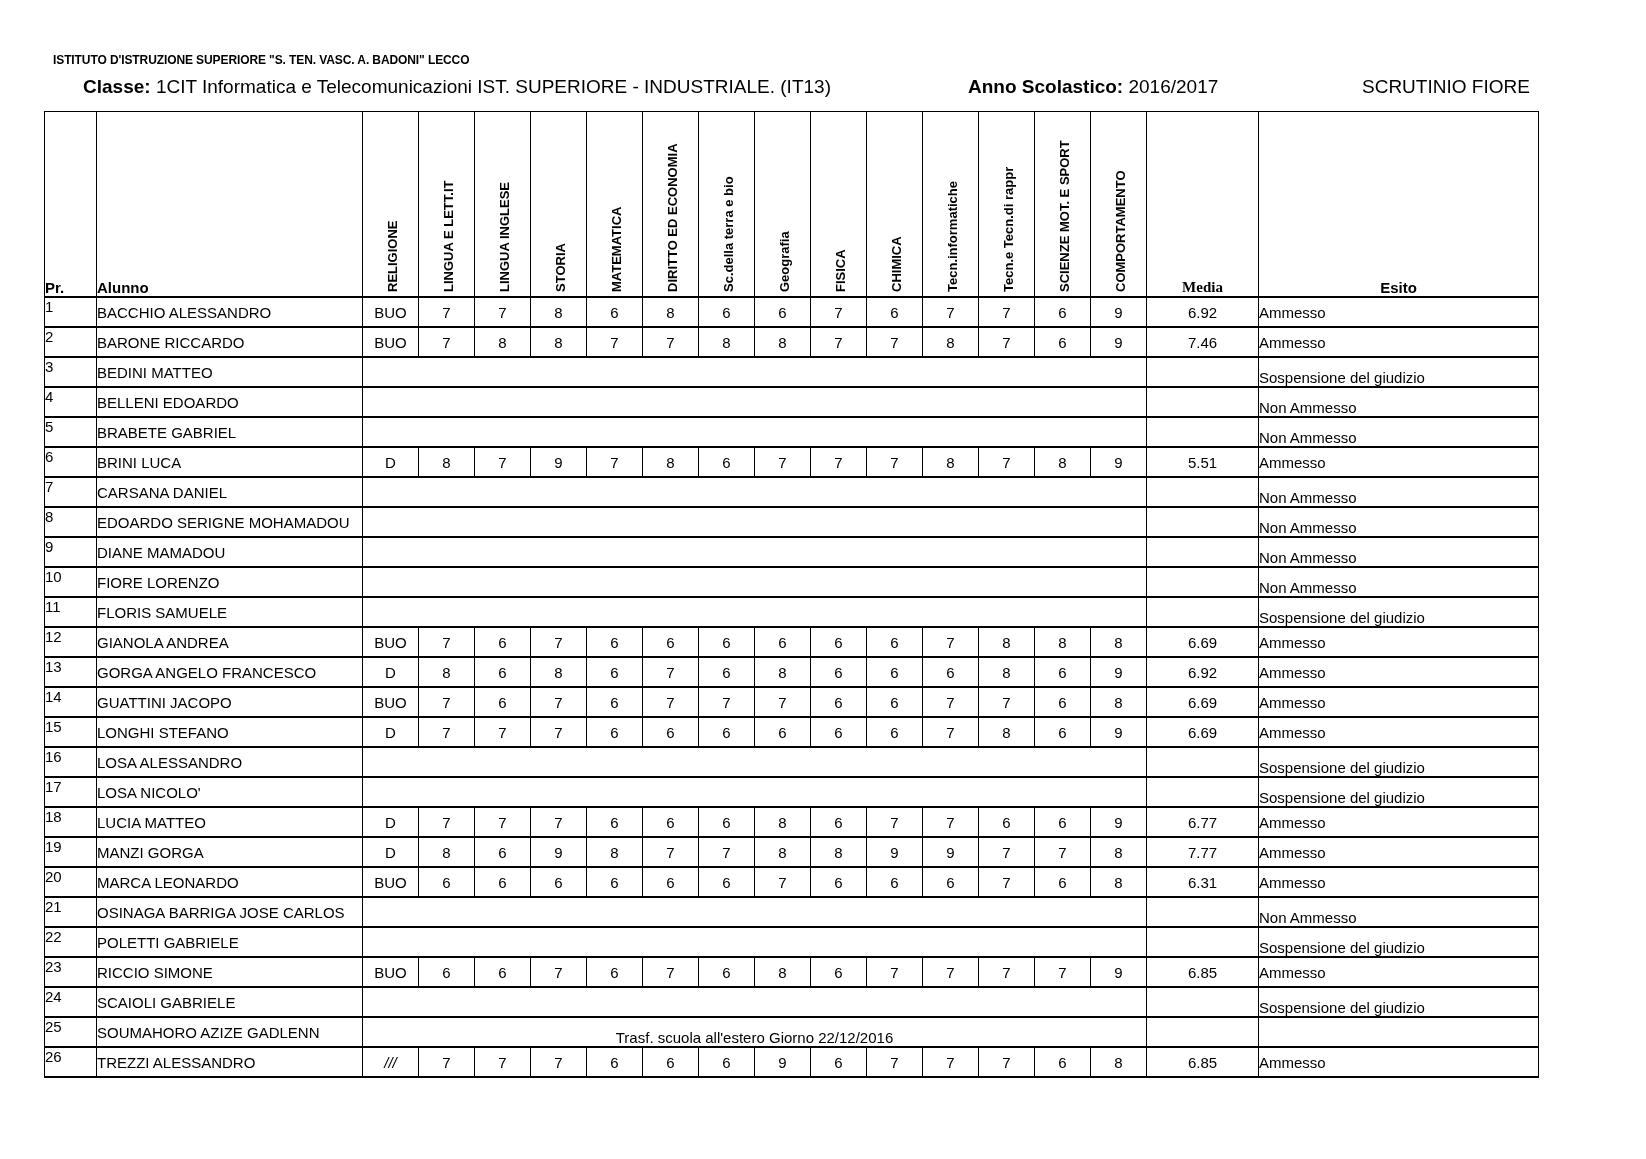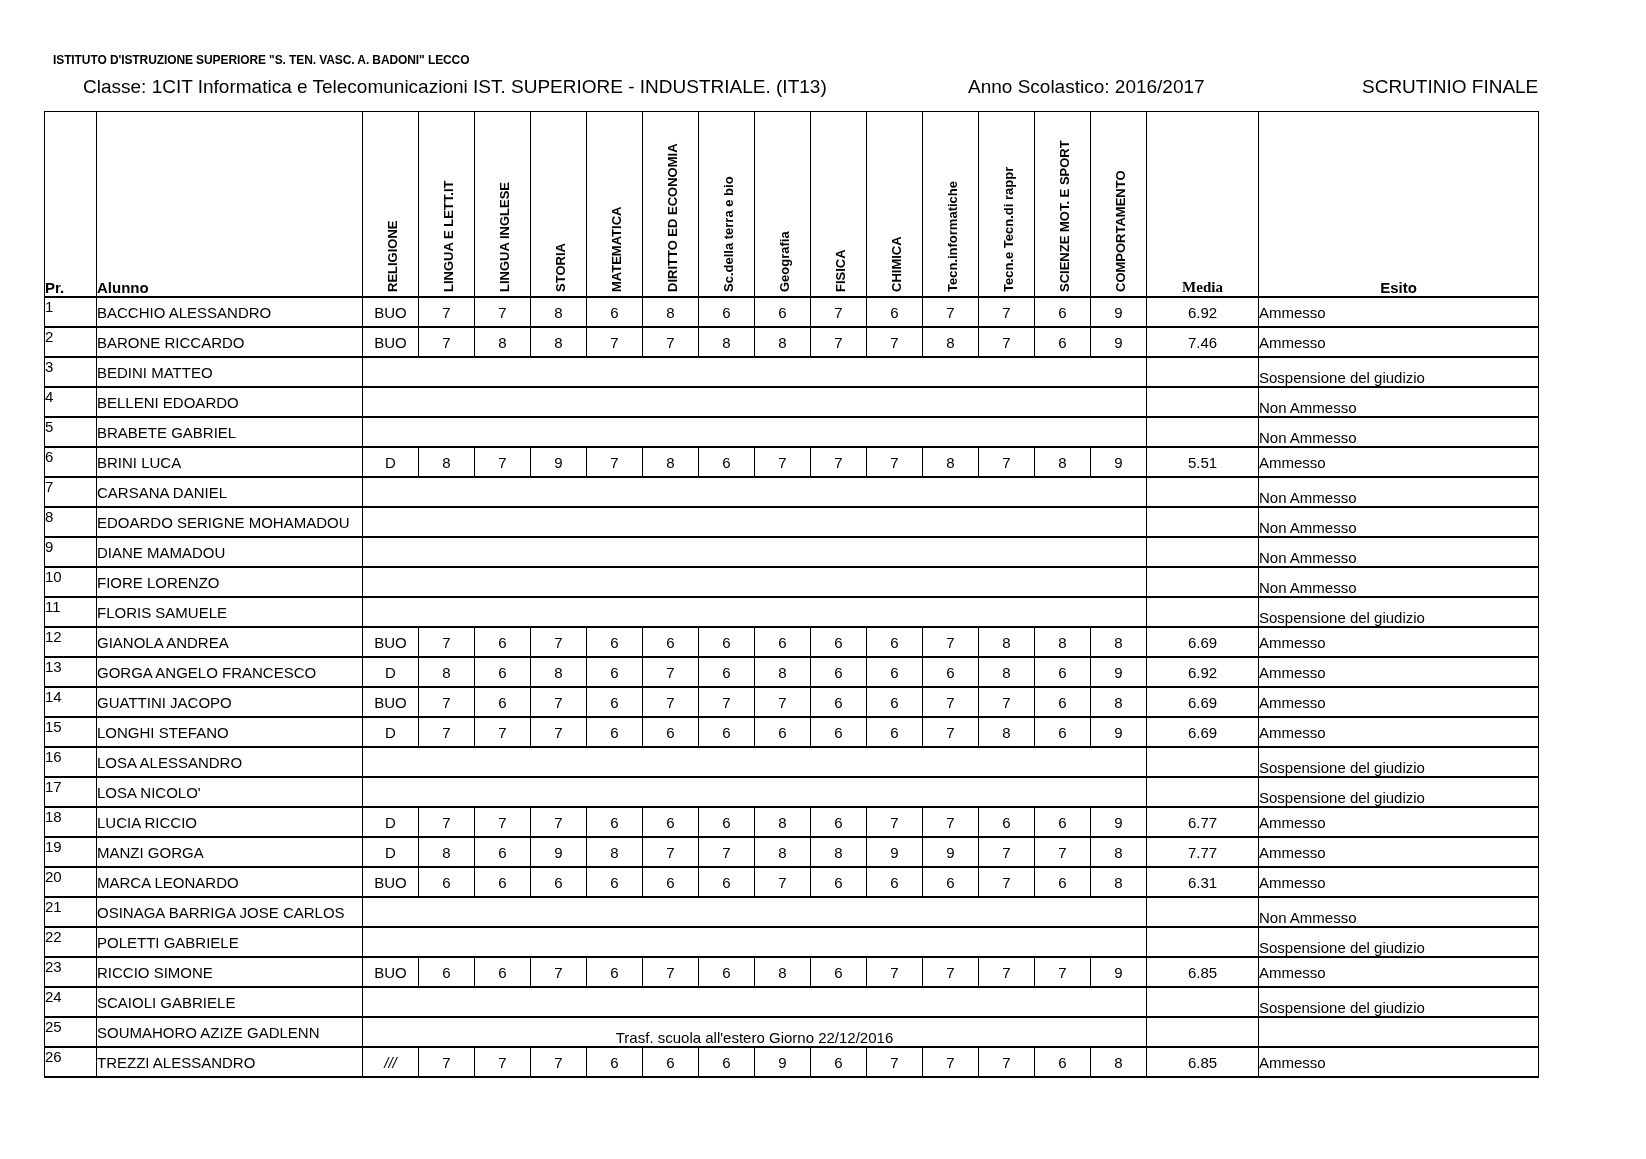--- a/index.html
+++ b/index.html
@@ -1,20 +1,20 @@
 <!DOCTYPE html>
 <html><head>
 <meta charset="utf-8">
 <style>
   html, body { margin: 0; padding: 0; background: #ffffff; }
   body { width: 1646px; height: 1159px; position: relative; overflow: hidden;
          font-family: "Liberation Sans", sans-serif; color: #000; }
   .school { position: absolute; left: 53px; top: 53px; font-size: 12px; font-weight: bold; letter-spacing: -0.1px; }
   .hdr { position: absolute; top: 76px; font-size: 19px; white-space: nowrap; }
-  .hdr b { font-weight: normal; }
+  .hdr b { font-weight: bold; }
   .classe { left: 83px; }
   .anno { left: 968px; }
   .scrutinio { left: 1362px; }
   table.grid { position: absolute; left: 44px; top: 111px; border-collapse: collapse; table-layout: fixed; }
   table.grid td, table.grid th { border: 1px solid #000; padding: 0; font-size: 15px; }
   table.grid tr.body-row { height: 30px; }
   table.grid tr.body-row td { border-top: 2px solid #000; border-bottom: 2px solid #000; }
   th.sub { height: 184px; vertical-align: bottom; position: relative; }
   th.sub .vt { position: absolute; left: 50%; bottom: 4px; transform-origin: left bottom;
                transform: translateX(9px) rotate(-90deg); white-space: nowrap; font-size: 13px; font-weight: bold; }
@@ -38,21 +38,21 @@
 
 <div class="school">ISTITUTO D'ISTRUZIONE SUPERIORE "S. TEN. VASC. A. BADONI" LECCO</div>
 <div class="hdr classe">
   <b>Classe:</b>
   <span>1CIT Informatica e Telecomunicazioni  IST. SUPERIORE - INDUSTRIALE. (IT13)</span>
 </div>
 <div class="hdr anno">
   <b>Anno Scolastico:</b>
   <span>2016/2017</span>
 </div>
-<div class="hdr scrutinio">SCRUTINIO FINALE</div>
+<div class="hdr scrutinio">SCRUTINIO FIORE</div>
 
 <table class="grid">
   <colgroup>
     <col class="c-pr">
       <col class="c-name">
     <col class="c-sub">
       <col class="c-sub">
       <col class="c-sub">
       <col class="c-sub">
       <col class="c-sub">
@@ -324,21 +324,21 @@
       </tr>
       <tr class="body-row">
         <td class="pr">17</td>
         <td class="name">LOSA NICOLO'</td>
         <td class="empty" colspan="14"></td>
         <td class="media"></td>
         <td class="esito">Sospensione del giudizio</td>
       </tr>
       <tr class="body-row">
         <td class="pr">18</td>
-        <td class="name">LUCIA RICCIO</td>
+        <td class="name">LUCIA MATTEO</td>
         <td class="vote">D</td>
         <td class="vote">7</td>
         <td class="vote">7</td>
         <td class="vote">7</td>
         <td class="vote">6</td>
         <td class="vote">6</td>
         <td class="vote">6</td>
         <td class="vote">8</td>
         <td class="vote">6</td>
         <td class="vote">7</td>

